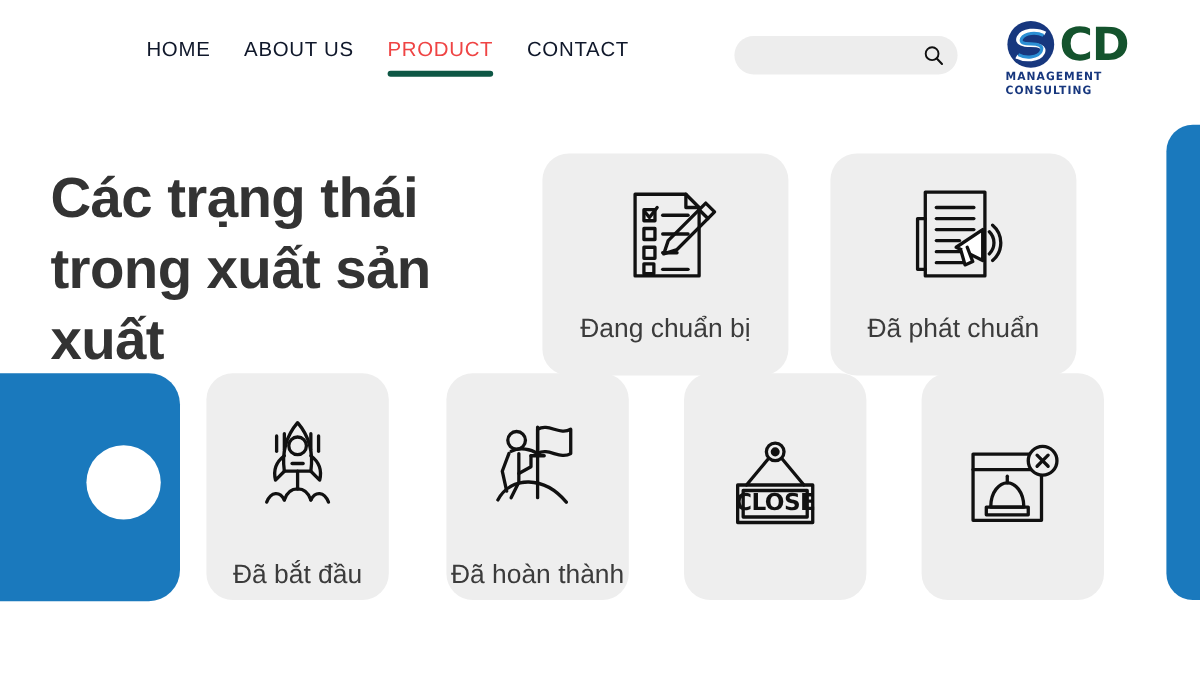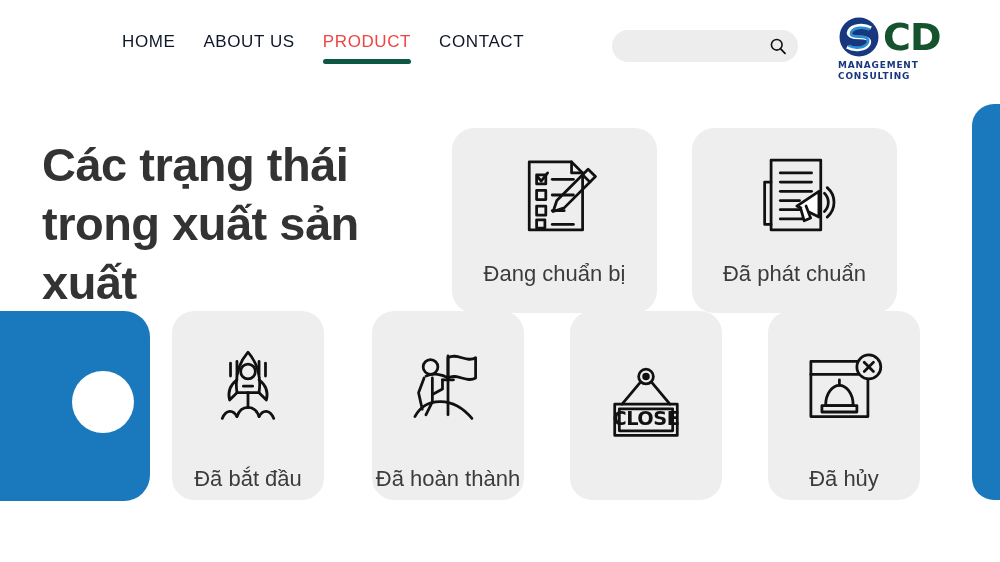--- a/index.html
+++ b/index.html
@@ -363,14 +363,13 @@
         <line x1="14" y1="34" x2="76" y2="34"></line>
         <path d="M30 68 C30 54, 38 46, 45 46 C52 46, 60 54, 60 68 Z"></path>
         <line x1="45" y1="40" x2="45" y2="46"></line>
         <rect x="26" y="68" width="38" height="7"></rect>
         <circle cx="77" cy="26" r="13" fill="#eeeeee"></circle>
         <line x1="72" y1="21" x2="82" y2="31"></line>
         <line x1="82" y1="21" x2="72" y2="31"></line>
       </g>
     </svg>
   </div>
-  <div class="card-label">Đã hủy</div>
 </div>
 
 </body></html>

